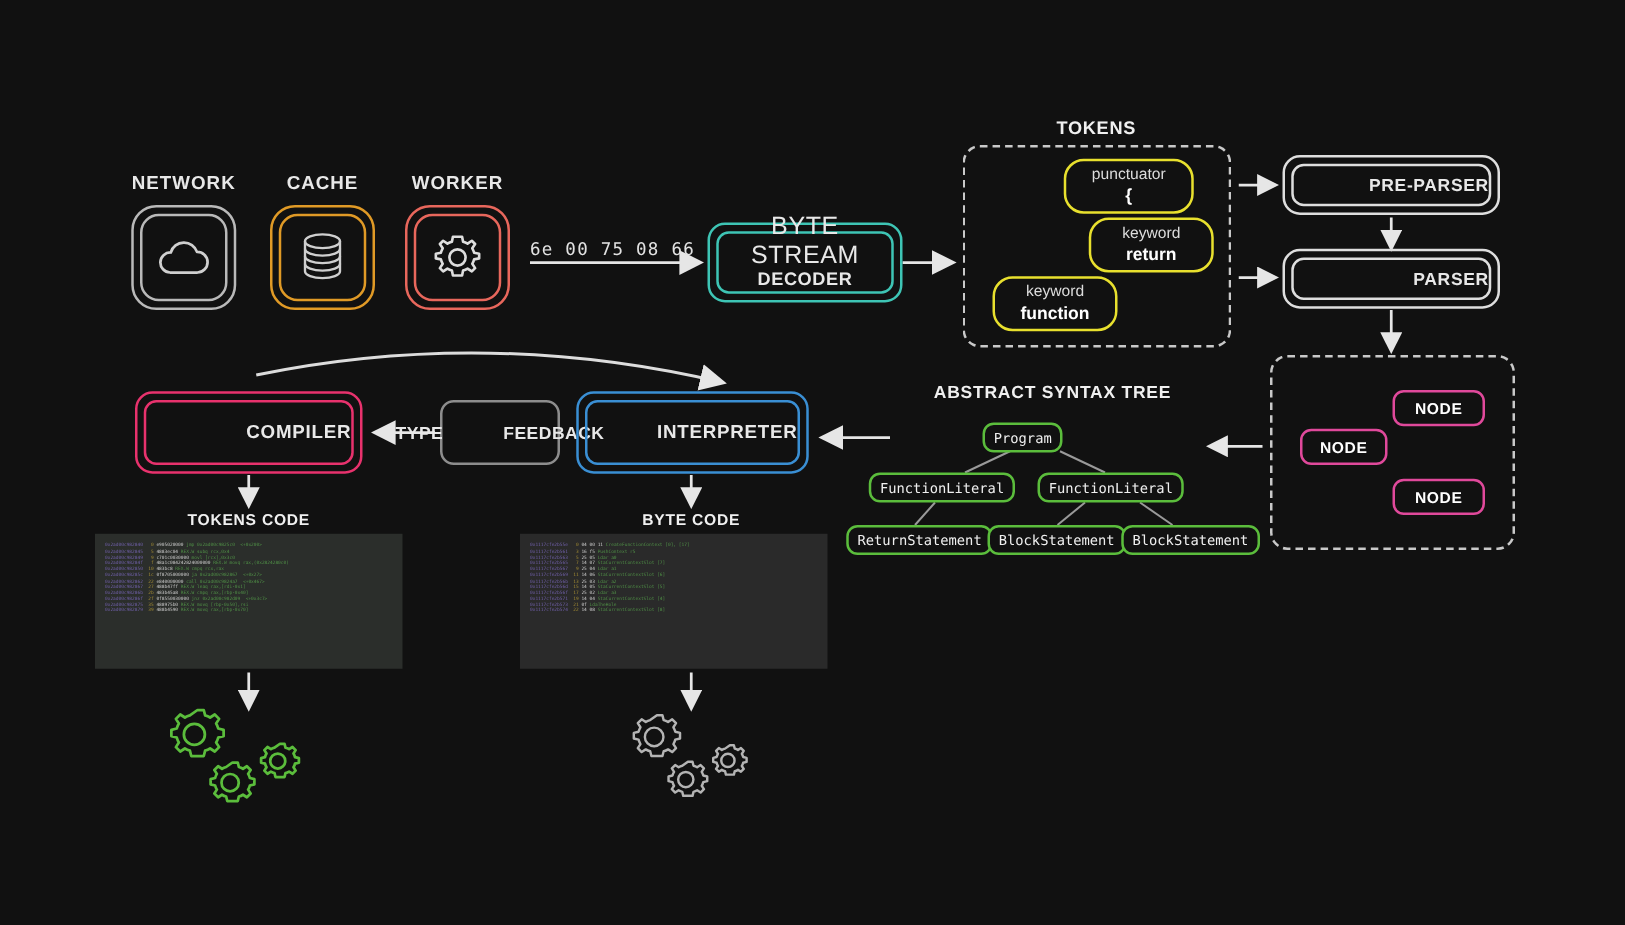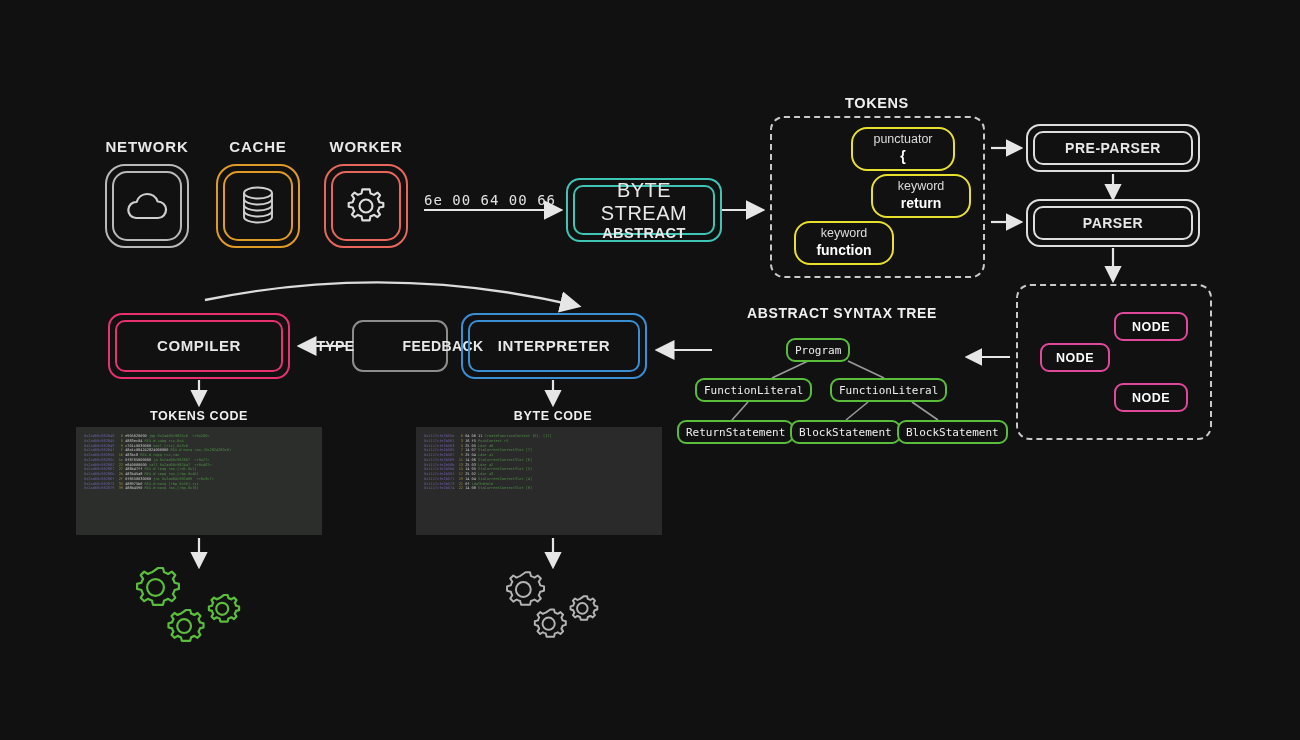--- a/index.html
+++ b/index.html
@@ -15,21 +15,21 @@
   .src-outer{position:absolute;width:84px;height:84px;border-radius:20px;border:2px solid;
              box-sizing:border-box;display:flex;align-items:center;justify-content:center;}
   .src-inner{width:70px;height:70px;border-radius:15px;border:2px solid;box-sizing:border-box;
              display:flex;align-items:center;justify-content:center;}
 
   
   .dbl{position:absolute;box-sizing:border-box;border:2px solid;border-radius:14px;
        display:flex;align-items:center;justify-content:center;}
   .dbl>.inner{position:absolute;top:5px;left:5px;right:5px;bottom:5px;border:2px solid;
               border-radius:10px;box-sizing:border-box;display:flex;align-items:center;
-              justify-content:center;text-align:center;line-height:1.15;}
+              justify-content:flex-end;text-align:center;line-height:1.15;}
 
   
   .token{position:absolute;box-sizing:border-box;border:2px solid #e8e02e;border-radius:16px;
          background:#111;display:flex;flex-direction:column;align-items:center;
          justify-content:center;padding:4px 10px;}
   .token .t-kind{font-size:12.5px;color:#dcdcdc;line-height:1.25;}
   .token .t-val{font-size:14px;font-weight:bold;color:#ffffff;line-height:1.25;}
 
   
   .dashed{position:absolute;box-sizing:border-box;border:2px dashed #c9c9c9;border-radius:14px;}
@@ -145,26 +145,26 @@
             <path d="M24,5 l4.2,0 l0.9,4.6 a15,15 0 0 1 4.1,1.7 l3.9,-2.6 l3,3 l-2.6,3.9 a15,15 0 0 1 1.7,4.1 l4.6,0.9 l0,4.2 l-4.6,0.9 a15,15 0 0 1 -1.7,4.1 l2.6,3.9 l-3,3 l-3.9,-2.6 a15,15 0 0 1 -4.1,1.7 l-0.9,4.6 l-4.2,0 l-4.2,0 l-0.9,-4.6 a15,15 0 0 1 -4.1,-1.7 l-3.9,2.6 l-3,-3 l2.6,-3.9 a15,15 0 0 1 -1.7,-4.1 l-4.6,-0.9 l0,-4.2 l4.6,-0.9 a15,15 0 0 1 1.7,-4.1 l-2.6,-3.9 l3,-3 l3.9,2.6 a15,15 0 0 1 4.1,-1.7 l0.9,-4.6 z"></path>
             <circle cx="24" cy="24" r="7.4"></circle>
           </g>
         </svg>
       </div>
     </div>
   </div>
 
   <div class="abs" style="left:424px;top:192px;width:132px;text-align:center;
        font-family:'DejaVu Sans Mono','Liberation Mono',monospace;font-size:14px;color:#e2e2e2;
-       letter-spacing:1px;">6e 00 64 00 66</div>
+       letter-spacing:1px;">6e 00 75 08 66</div>
 
   <div class="dbl" style="left:566px;top:178px;width:156px;height:64px;border-color:#3ec5b5;">
     <div class="inner" style="border-color:#3ec5b5;flex-direction:column;">
       <span style="font-size:20px;font-weight:normal;letter-spacing:.5px;">BYTE STREAM</span>
-      <span style="font-size:14.5px;font-weight:bold;letter-spacing:.5px;">ABSTRACT</span>
+      <span style="font-size:14.5px;font-weight:bold;letter-spacing:.5px;">DECODER</span>
     </div>
   </div>
 
   <div class="abs lbl" style="left:770px;top:95px;width:214px;font-size:14.5px;">TOKENS</div>
   <div class="dashed" style="left:770px;top:116px;width:215px;height:162px;"></div>
 
   <div class="token" style="left:803px;top:127px;width:104px;height:44px;margin-left:48px;">
     <span class="t-kind">punctuator</span>
     <span class="t-val">{</span>
   </div>

